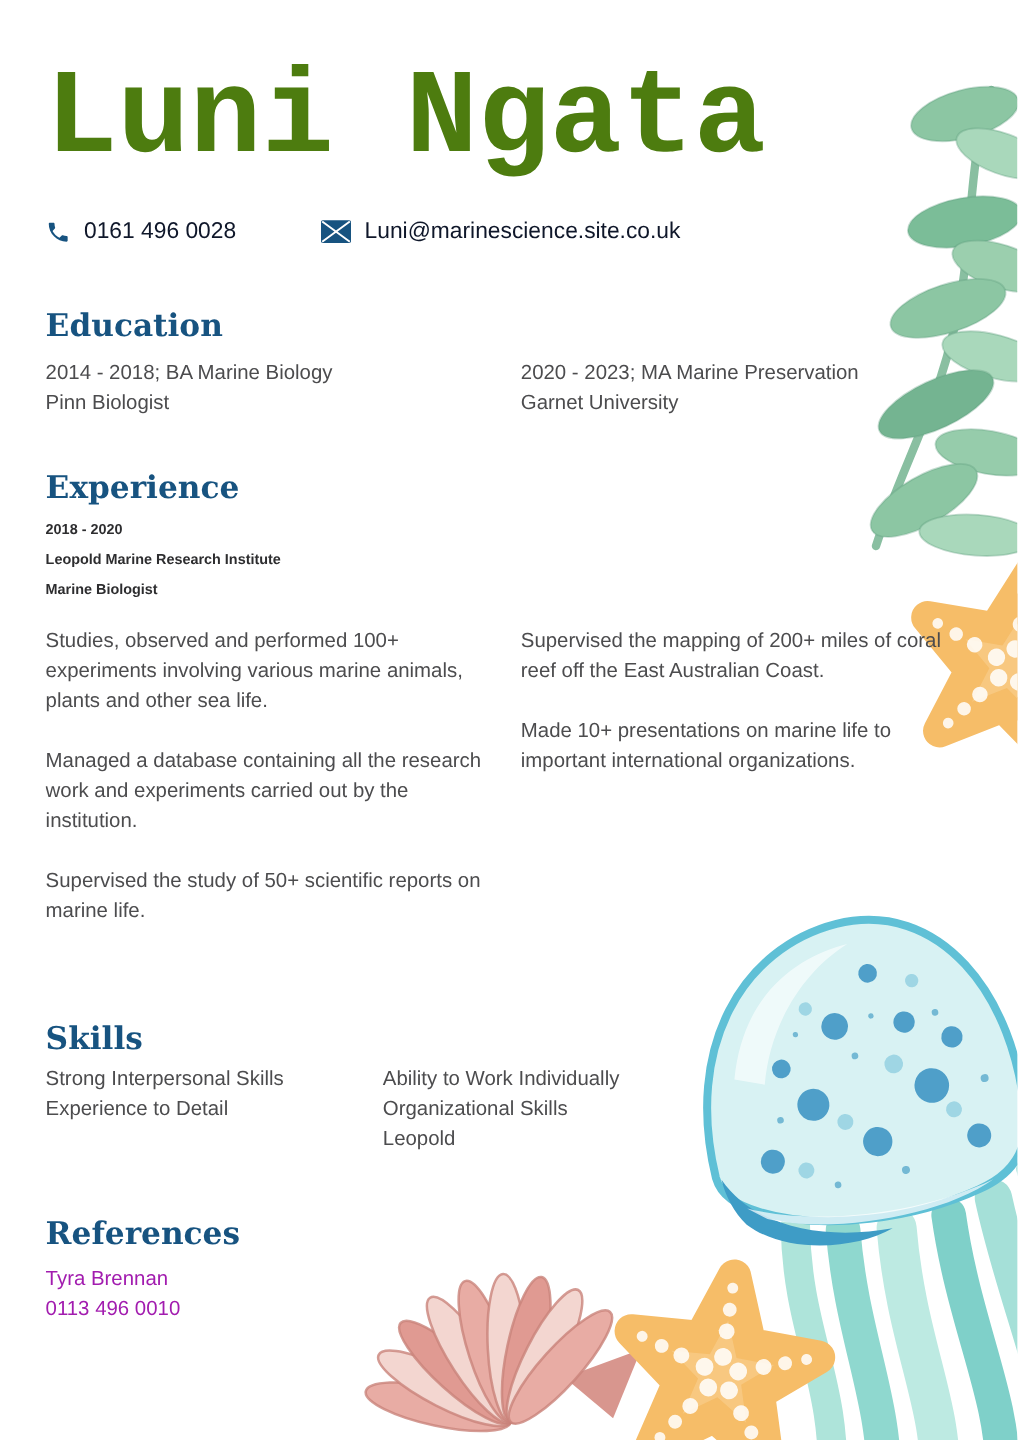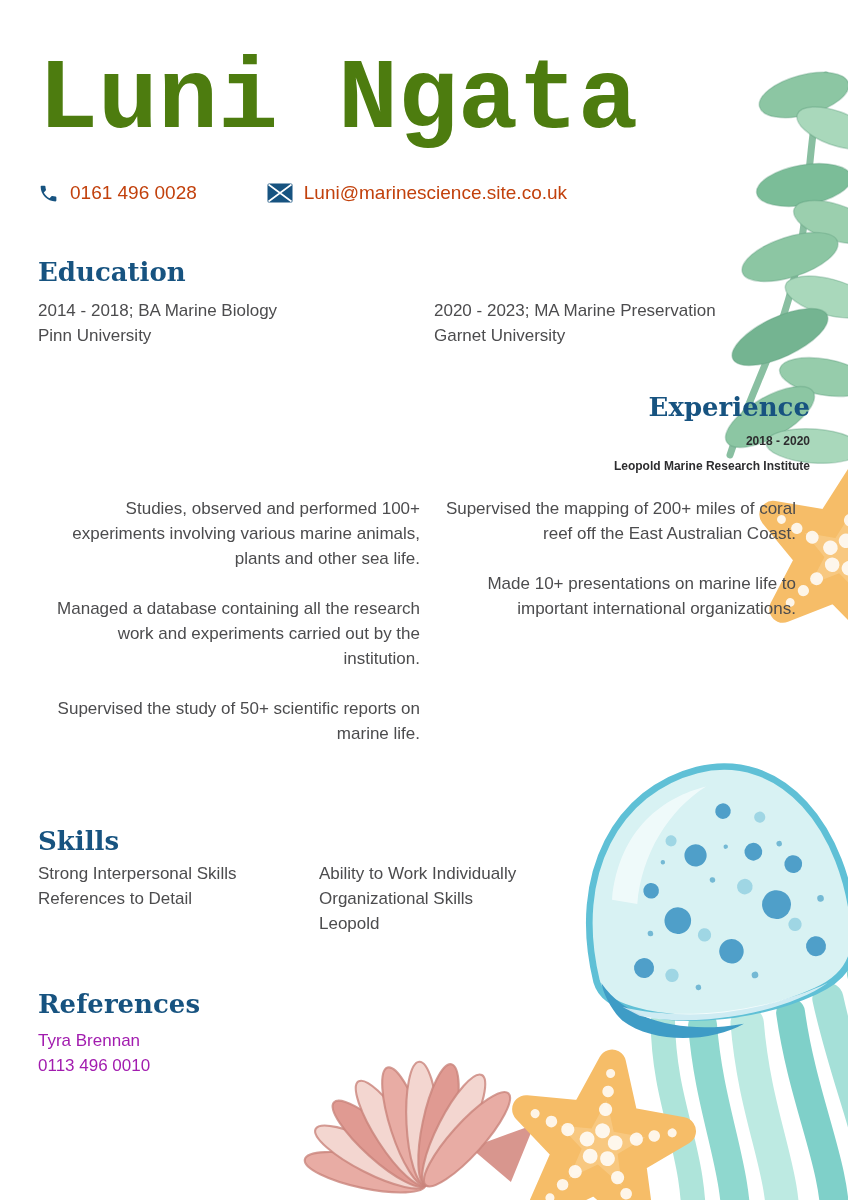--- a/index.html
+++ b/index.html
@@ -15,33 +15,33 @@
   .starfish-bottom{top:1038px;left:493px;width:215px;transform:rotate(8deg);}
 
   .content{position:relative;z-index:2;padding-left:38px;padding-right:38px;}
 
   h1.name{
     margin:0;padding-top:50px;
     font-family:Liberation Mono, monospace;font-weight:bold;
     font-size:100px;line-height:1.02;letter-spacing:0;
     color:#4d7c0f;
   }
-  .contact{display:flex;align-items:center;margin-top:30px;color:#c2410c;font-size:19px;}
+  .contact{display:flex;align-items:center;margin-top:30px;color:#0f172a;font-size:19px;}
   .contact .c-item{display:flex;align-items:center;gap:11px;}
   .contact .c-item + .c-item{margin-left:46px;padding-left:24px;}
   .contact .icon{display:inline-flex;}
   .contact .icon svg{display:block;}
 
   section{overflow:hidden;} 
   h2.sec{
     margin:0;font-family:"DejaVu Serif",serif;font-weight:bold;
     font-size:26px;line-height:1.15;color:#175380;
   }
   .sec-education{margin-top:54px;}
-  .sec-experience{margin-top:45px;text-align:right;}
+  .sec-experience{margin-top:45px;}
   .sec-skills{margin-top:56px;}
   .sec-references{margin-top:54px;}
 
   .body-text, .cols .col{font-size:17px;line-height:25px;color:#4c4c4e;}
   .cols{display:flex;}
   .edu-cols{margin-top:10px;}
   .col-edu-l{width:396px;flex:0 0 auto;}
   .exp-head{margin-top:6px;font-weight:bold;color:#2d2d2f;font-size:12px;line-height:25px;}
   .exp-cols{margin-top:17px;}
   .col-exp-l{width:396px;flex:0 0 auto;padding-right:14px;box-sizing:border-box;}
@@ -186,54 +186,55 @@
         </span>
         <span>Luni@marinescience.site.co.uk</span>
       </div>
     </div>
 
     <section class="sec-education">
       <h2 class="sec">Education</h2>
       <div class="cols edu-cols">
         <div class="col col-edu-l">
           <div>2014 - 2018; BA Marine Biology</div>
-          <div>Pinn University</div>
+          <div>Pinn Biologist</div>
         </div>
         <div class="col">
           <div>2020 - 2023; MA Marine Preservation</div>
           <div>Garnet University</div>
         </div>
       </div>
     </section>
 
     <section class="sec-experience">
       <h2 class="sec">Experience</h2>
       <div class="exp-head">
         <div>2018 - 2020</div>
         <div>Leopold Marine Research Institute</div>
+        <div>Marine Biologist</div>
       </div>
       <div class="cols exp-cols">
         <div class="col col-exp-l">
           <p>Studies, observed and performed 100+ experiments involving various marine animals, plants and other sea life.</p>
           <p>Managed a database containing all the research work and experiments carried out by the institution.</p>
           <p>Supervised the study of 50+ scientific reports on marine life.</p>
         </div>
         <div class="col col-exp-r">
           <p>Supervised the mapping of 200+ miles of coral reef off the East Australian Coast.</p>
           <p>Made 10+ presentations on marine life to important international organizations.</p>
         </div>
       </div>
     </section>
 
     <section class="sec-skills">
       <h2 class="sec">Skills</h2>
       <div class="cols skills-cols">
         <div class="col col-skill-l">
           <div>Strong Interpersonal Skills</div>
-          <div>References to Detail</div>
+          <div>Experience to Detail</div>
         </div>
         <div class="col">
           <div>Ability to Work Individually</div>
           <div>Organizational Skills</div>
           <div>Leopold</div>
         </div>
       </div>
     </section>
 
     <section class="sec-references">

